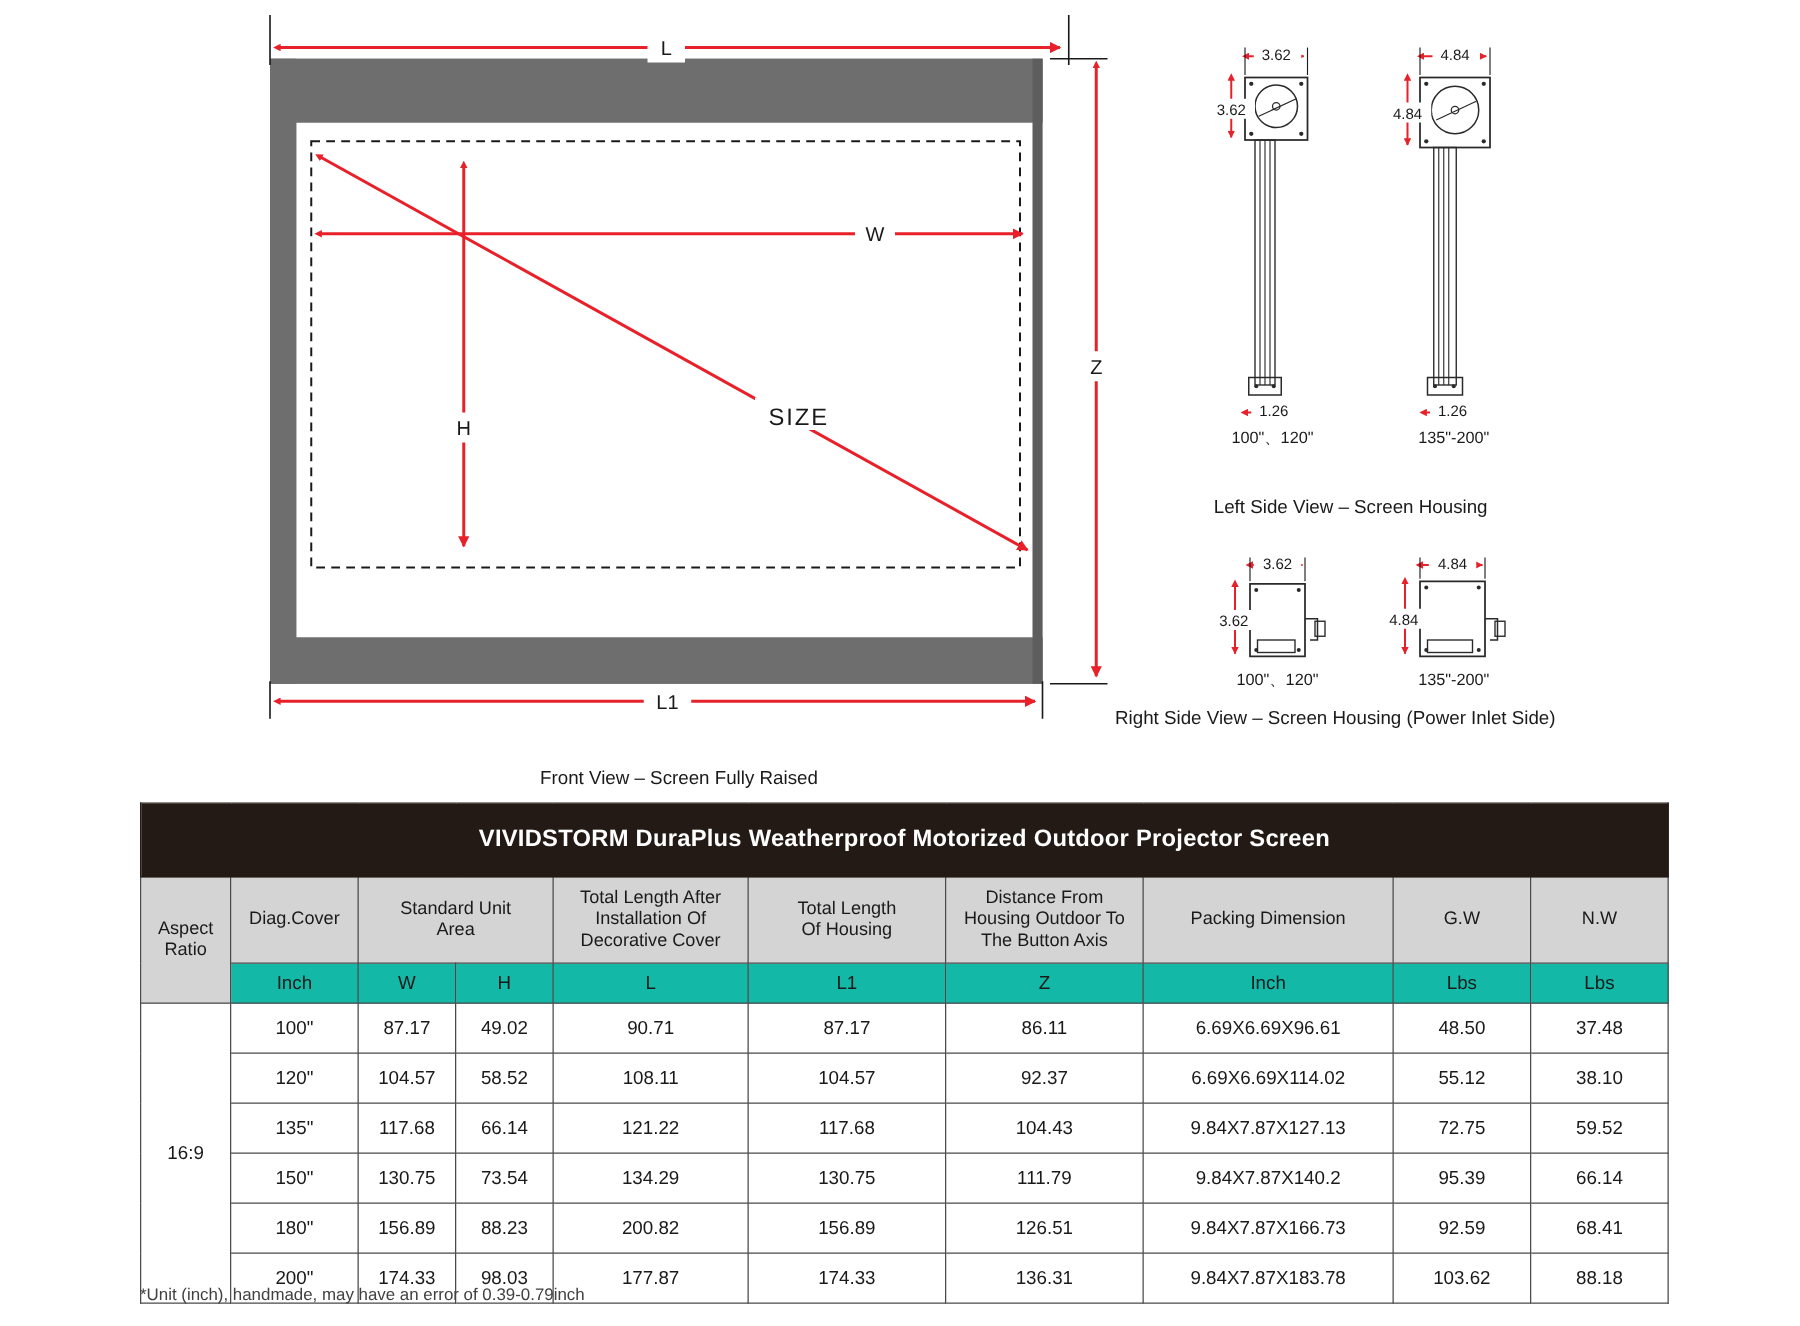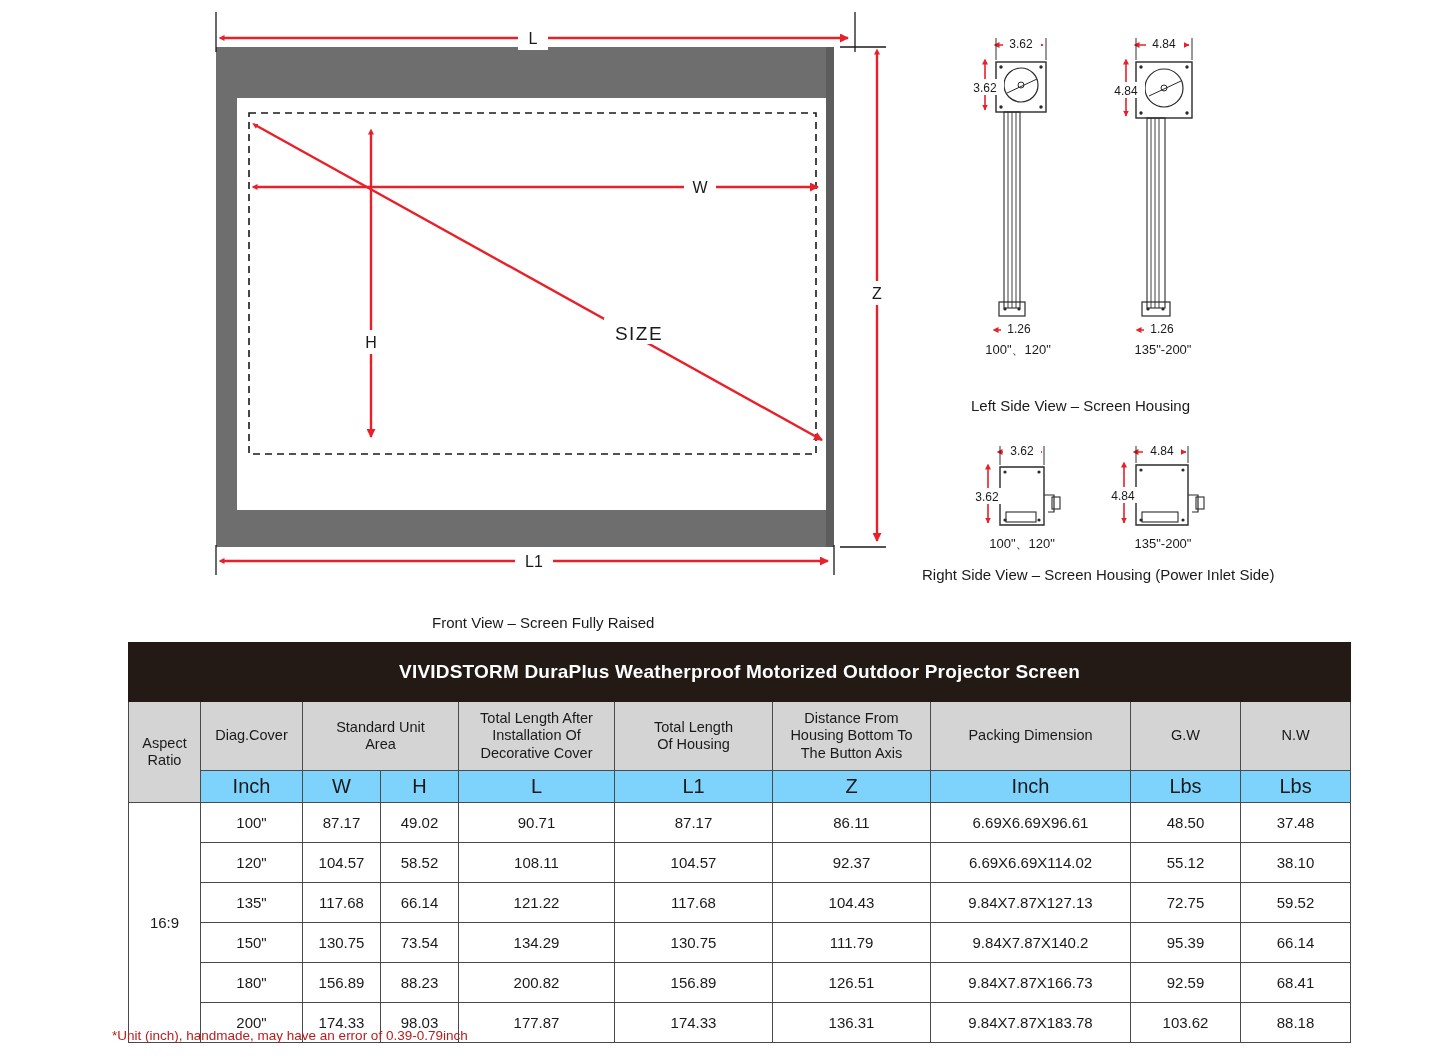--- a/index.html
+++ b/index.html
@@ -28,26 +28,26 @@
     height: 630px;
   }
   .cap {
     position: absolute;
     font-size: 15px;
     color: #1a1a1a;
     white-space: nowrap;
   }
   #front-view-caption { left: 432px; top: 614px; }
   #left-side-caption  { left: 971px; top: 374px; margin-top: 23px; }
-  #right-side-caption { left: 922px; top: 566px; }
+  #right-side-caption { left: 892px; top: 566px; }
 
   
   .table-wrap {
     position: absolute;
-    left: 128px;
+    left: 112px;
     top: 642px;
     width: 1222px;
   }
   table.spec {
     border-collapse: collapse;
     width: 1222px;
     table-layout: fixed;
     font-size: 14.5px;
   }
   table.spec td, table.spec th {
@@ -67,42 +67,42 @@
     border: 1px solid #231a16;
     letter-spacing: 0.2px;
   }
   tr.head-row td {
     background: #d4d4d4;
     height: 68px;
     font-size: 14.5px;
     line-height: 1.2;
   }
   tr.unit-row td {
-    background: #7dd3fc;
+    background: #14b8a6;
     height: 31px;
-    font-size: 20px;
+    font-size: 15px;
   }
   td.red-head {
     color: #e8202a;
     line-height: 1.2;
   }
   tr.data-row td {
     height: 39px;
     background: #ffffff;
     font-size: 15px;
   }
   td.aspect-cell {
     font-size: 15px;
   }
   .footnote {
     position: absolute;
     left: 112px;
     top: 1028px;
     font-size: 13.5px;
-    color: #b91c1c;
+    color: #404040;
   }
 </style>
 </head>
 <body>
 
 <div class="canvas">
 
   <svg class="diagram" viewBox="0 0 1440 630">
     <defs>
       <marker id="ah" markerWidth="9" markerHeight="9" refX="8" refY="4.5" orient="auto" markerUnits="userSpaceOnUse">
@@ -320,21 +320,21 @@
             <div>Total Length After</div>
             <div>Installation Of</div>
             <div>Decorative Cover</div>
           </td>
           <td>
             <div>Total Length</div>
             <div>Of Housing</div>
           </td>
           <td>
             <div>Distance From</div>
-            <div>Housing Bottom To</div>
+            <div>Housing Outdoor To</div>
             <div>The Button Axis</div>
           </td>
           <td>Packing Dimension</td>
           <td>G.W</td>
           <td>N.W</td>
         </tr>
         <tr class="unit-row">
           <td>Inch</td>
           <td>W</td>
           <td>H</td>

